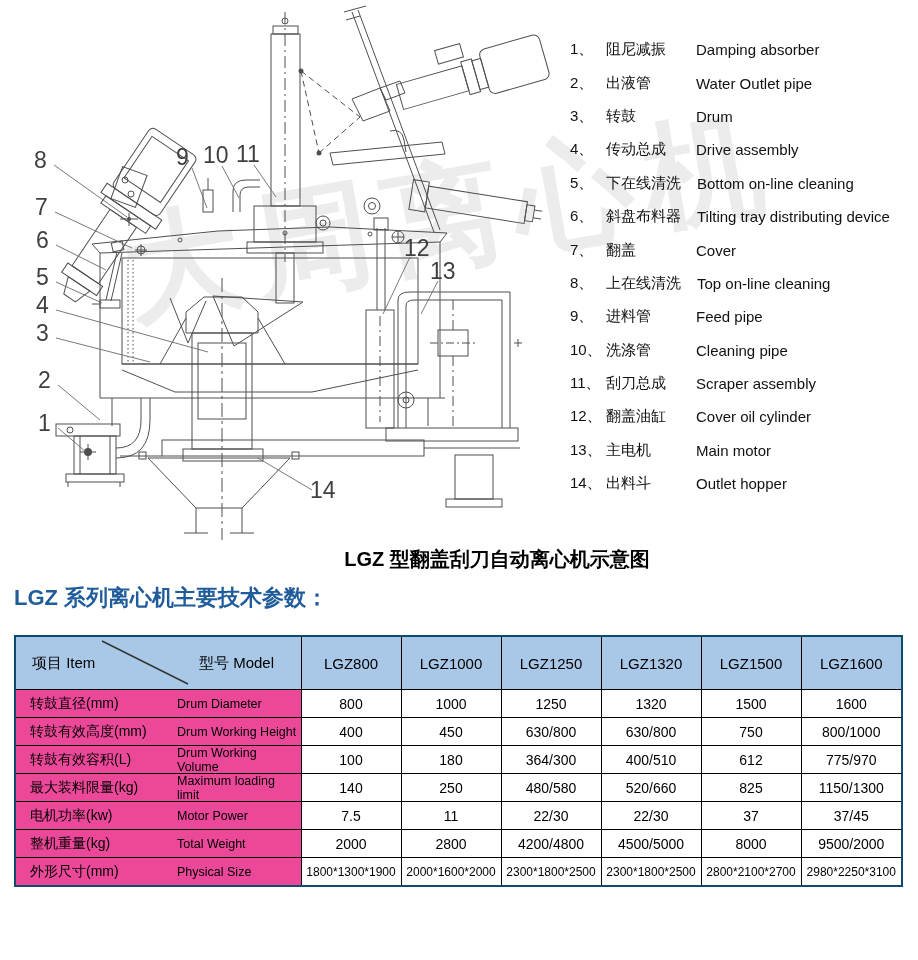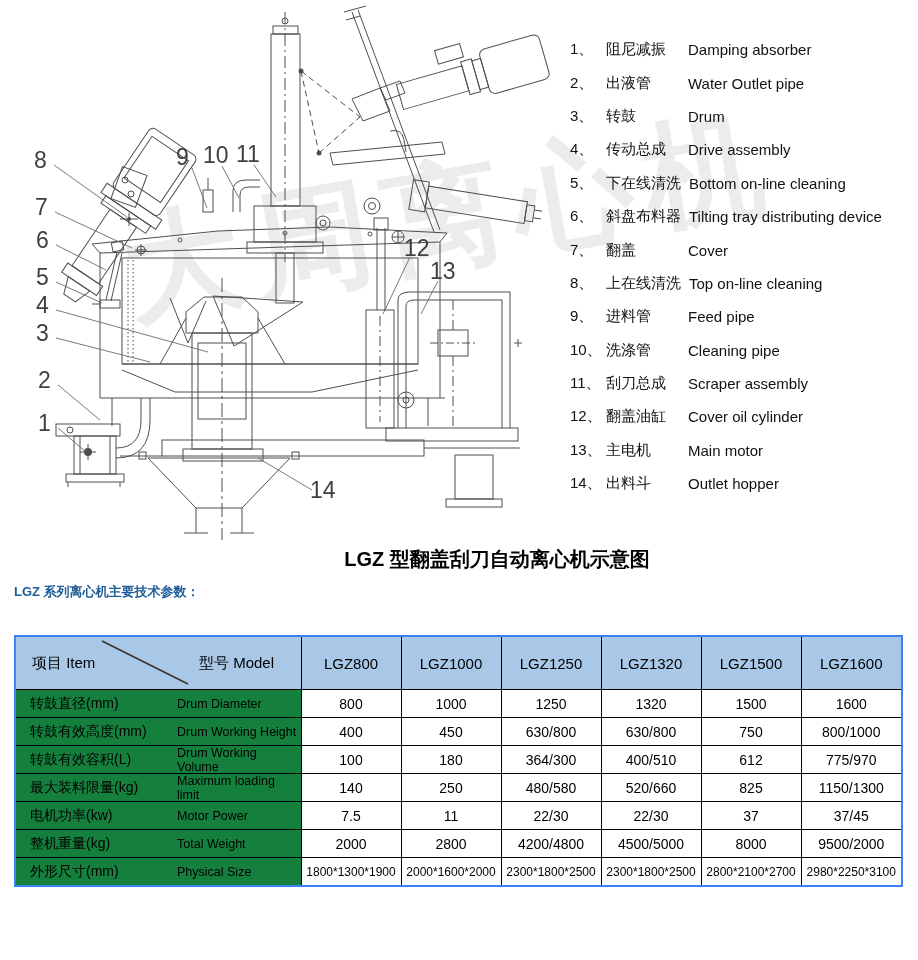--- a/index.html
+++ b/index.html
@@ -15,40 +15,40 @@
   .diagram{position:absolute;left:0;top:0;width:560px;height:548px;z-index:1;}
   .mech path,.mech rect,.mech circle{stroke:#4f4f4f;fill:none;stroke-width:1;}
   .mech .fill{fill:#4f4f4f;stroke:none;}
   .leaders path{stroke:#6a6a6a;fill:none;stroke-width:0.9;}
   .callouts text{fill:#3f3f3f;font-size:23px;font-family:"Liberation Sans",sans-serif;}
 
   
   .legend{position:absolute;left:570px;top:33px;width:346px;z-index:2;}
   .legend-item{height:33.4px;display:flex;align-items:center;font-size:15px;color:#111;}
   .lg-num{width:36px;flex:none;}
-  .lg-cn{min-width:74px;margin-right:8px;flex:none;}
+  .lg-cn{min-width:74px;margin-right:16px;flex:none;}
   .lg-en{white-space:nowrap;}
 
   
   .caption{position:absolute;left:200px;top:546px;width:594px;text-align:center;
     font-size:20px;font-weight:bold;color:#000;z-index:2;}
-  .section-title{position:absolute;left:14px;top:583px;font-size:13px;font-weight:bold;
+  .section-title{position:absolute;left:14px;top:583px;font-size:22px;font-weight:bold;
     color:#1f5c99;z-index:2;}
 
   
   .spec-table{position:absolute;left:14px;top:635px;width:887px;border-collapse:collapse;
-    table-layout:fixed;background:#fff;z-index:2;color:#000;border:2px solid #3b82f6;}
+    table-layout:fixed;background:#fff;z-index:2;color:#000;border:2px solid #0c4a6e;}
   .spec-table th,.spec-table td{border:1px solid #000;overflow:hidden;}
   .spec-table thead th{height:50px;background:#a9c8e8;font-weight:normal;font-size:15px;text-align:center;}
   .spec-table th.corner{position:relative;text-align:left;}
   .corner svg{position:absolute;left:0;top:0;}
   .corner-item{position:absolute;left:16px;top:50%;transform:translateY(-50%);}
   .corner-model{position:absolute;left:183px;top:50%;transform:translateY(-50%);}
   .spec-table tbody td{height:27px;text-align:center;font-size:14px;padding:0;}
-  .spec-table td.label{background:#15803d;text-align:left;position:relative;padding-left:14px;}
+  .spec-table td.label{background:#ec4899;text-align:left;position:relative;padding-left:14px;}
   .label .cn{font-size:14px;}
   .label .en{position:absolute;left:161px;top:50%;transform:translateY(-50%);font-size:12.5px;}
   tr.small td{font-size:12px;}
 </style>
 </head>
 <body>
 
 <div class="page">
 
   <div class="watermark">大周离心机</div>

